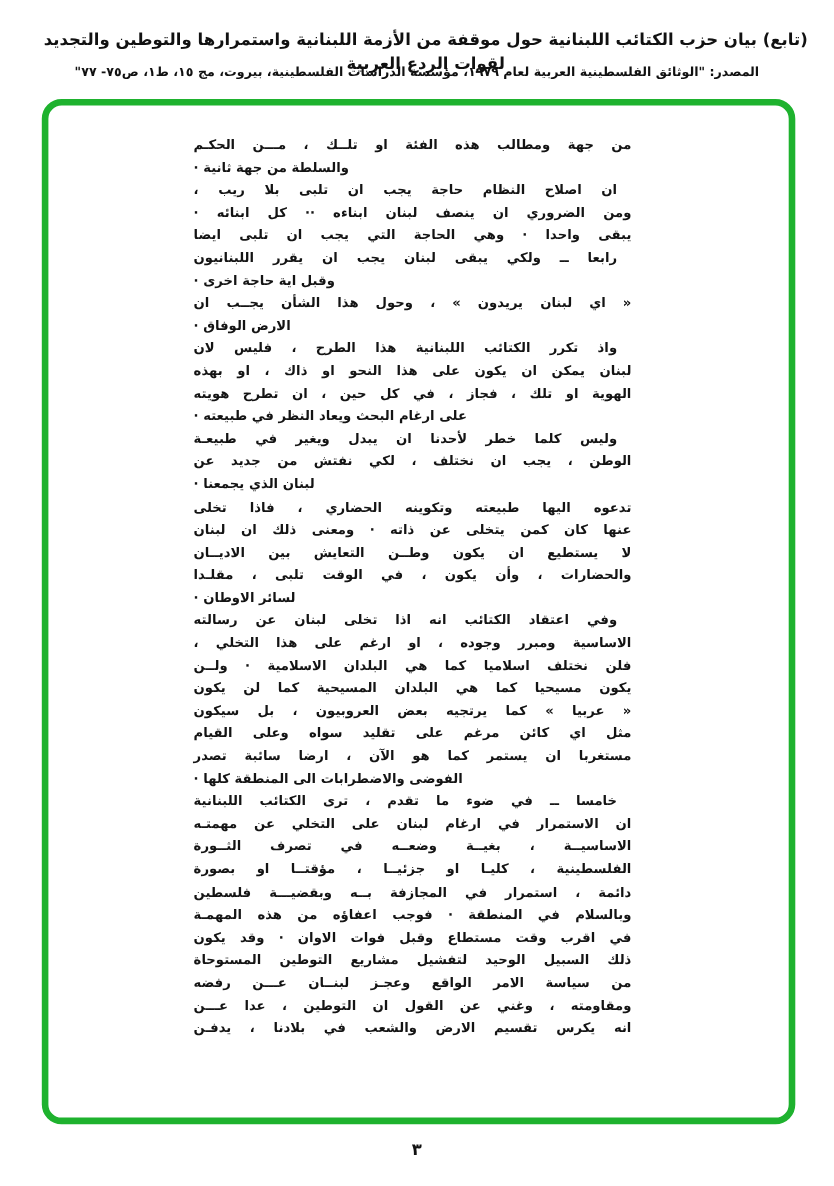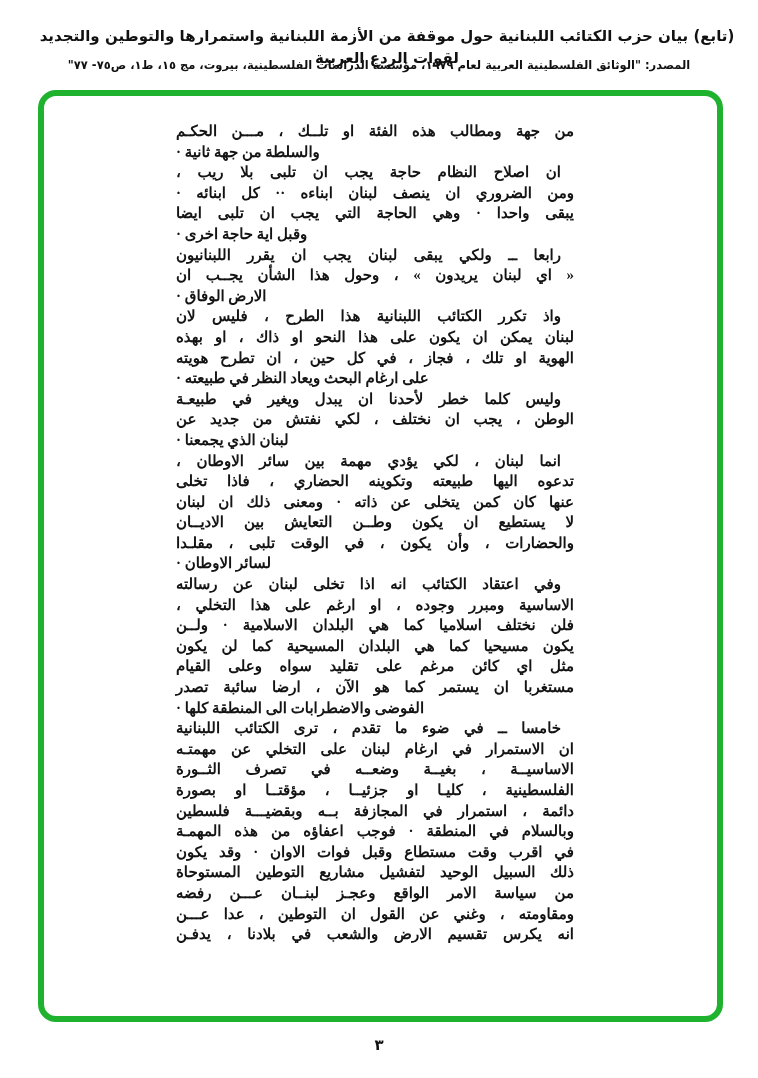--- a/index.html
+++ b/index.html
@@ -37,25 +37,24 @@
     width: 685px; height: 932px;
     border: 6px solid #1eb22e;
     border-radius: 18px;
     background: #ffffff;
   }
   .text-column {
     position: absolute;
     left: 176px; top: 121px;
     width: 398px;
     direction: rtl;
-    font-size: 15px;
+    font-size: 12px;
     font-weight: 700;
     line-height: 20.6px;
     color: #141414;
-    font-family: Liberation Serif, serif;
   }
   .text-column .line {
     text-align: left;
     white-space: nowrap;
     height: 20.6px;
   }
   .text-column .line.just {
     white-space: normal;
     text-align: justify;
     text-align-last: justify;
@@ -82,41 +81,41 @@
 </div>
 
 <div class="content-frame"></div>
 
 <div class="text-column">
     <div class="line just">من جهة ومطالب هذه الفئة او تلــك ، مـــن الحكـم</div>
     <div class="line">والسلطة من جهة ثانية ·</div>
     <div class="line just indent">ان اصلاح النظام حاجة يجب ان تلبى بلا ريب ،</div>
     <div class="line just">ومن الضروري ان ينصف لبنان ابناءه ·· كل ابنائه ·</div>
     <div class="line just">يبقى واحدا · وهي الحاجة التي يجب ان تلبى ايضا</div>
+    <div class="line just indent">رابعا ــ ولكي يبقى لبنان يجب ان يقرر اللبنانيون</div>
     <div class="line">وقبل اية حاجة اخرى ·</div>
-    <div class="line just indent">رابعا ــ ولكي يبقى لبنان يجب ان يقرر اللبنانيون</div>
     <div class="line just">« اي لبنان يريدون » ، وحول هذا الشأن يجــب ان</div>
     <div class="line">الارض الوفاق ·</div>
     <div class="line just indent">واذ تكرر الكتائب اللبنانية هذا الطرح ، فليس لان</div>
     <div class="line just">لبنان يمكن ان يكون على هذا النحو او ذاك ، او بهذه</div>
     <div class="line just">الهوية او تلك ، فجاز ، في كل حين ، ان تطرح هويته</div>
     <div class="line">على ارغام البحث ويعاد النظر في طبيعته ·</div>
     <div class="line just indent">وليس كلما خطر لأحدنا ان يبدل ويغير في طبيعـة</div>
     <div class="line just">الوطن ، يجب ان نختلف ، لكي نفتش من جديد عن</div>
     <div class="line">لبنان الذي يجمعنا ·</div>
-    <div class="line just indent">انما لبنان ، لكي يؤدي مهمة بين سائر الاوطان ،</div>
     <div class="line just">تدعوه اليها طبيعته وتكوينه الحضاري ، فاذا تخلى</div>
     <div class="line just">عنها كان كمن يتخلى عن ذاته · ومعنى ذلك ان لبنان</div>
     <div class="line just">لا يستطيع ان يكون وطــن التعايش بين الاديــان</div>
     <div class="line just">والحضارات ، وأن يكون ، في الوقت تلبى ، مقلـدا</div>
     <div class="line">لسائر الاوطان ·</div>
     <div class="line just indent">وفي اعتقاد الكتائب انه اذا تخلى لبنان عن رسالته</div>
     <div class="line just">الاساسية ومبرر وجوده ، او ارغم على هذا التخلي ،</div>
     <div class="line just">فلن نختلف اسلاميا كما هي البلدان الاسلامية · ولــن</div>
     <div class="line just">يكون مسيحيا كما هي البلدان المسيحية كما لن يكون</div>
+    <div class="line just">« عربيا » كما يرتجيه بعض العروبيون ، بل سيكون</div>
     <div class="line just">مثل اي كائن مرغم على تقليد سواه وعلى القيام</div>
     <div class="line just">مستغربا ان يستمر كما هو الآن ، ارضا سائبة تصدر</div>
     <div class="line">الفوضى والاضطرابات الى المنطقة كلها ·</div>
     <div class="line just indent">خامسا ــ في ضوء ما تقدم ، ترى الكتائب اللبنانية</div>
     <div class="line just">ان الاستمرار في ارغام لبنان على التخلي عن مهمتـه</div>
     <div class="line just">الاساسيــة ، بغيــة وضعــه في تصرف الثــورة</div>
     <div class="line just">الفلسطينية ، كليـا او جزئيــا ، مؤقتــا او بصورة</div>
     <div class="line just">دائمة ، استمرار في المجازفة بــه وبقضيـــة فلسطين</div>
     <div class="line just">وبالسلام في المنطقة · فوجب اعفاؤه من هذه المهمـة</div>
     <div class="line just">في اقرب وقت مستطاع وقبل فوات الاوان · وقد يكون</div>

